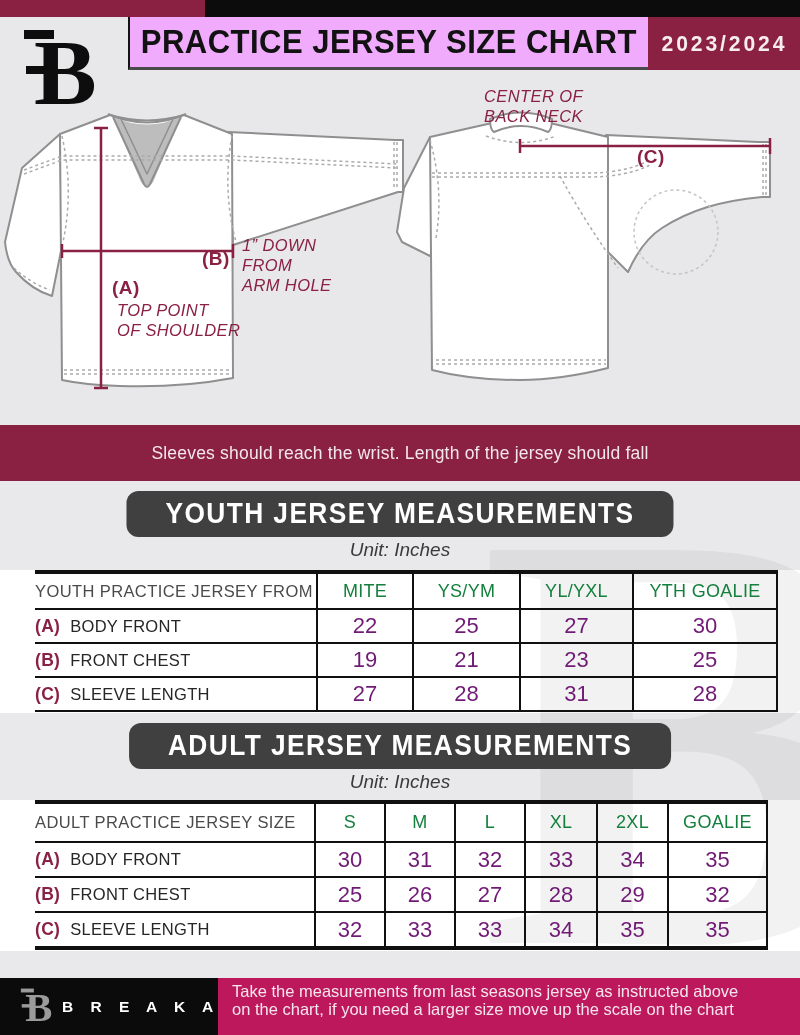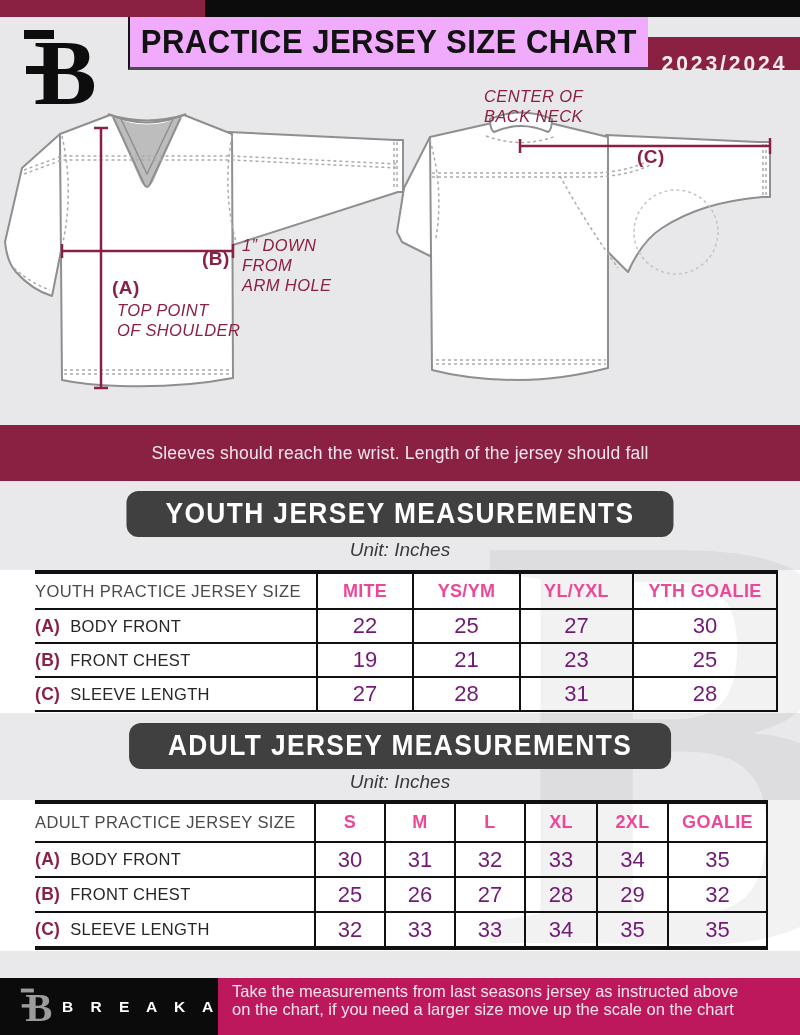--- a/index.html
+++ b/index.html
@@ -16,21 +16,21 @@
   .header-band { position:absolute; top:17px; left:0; width:800px; height:53px; background:#e8e8ea; }
   .title-box {
     position:absolute; left:128px; top:0; width:518px; height:50px; background:#f0abfc;
     border-left:2px solid #141414; border-bottom:3px solid #4a4a4a;
     display:flex; align-items:center; justify-content:center;
   }
   .title-box .t { font-size:33px; font-weight:800; color:#121212; white-space:nowrap;
     display:inline-block; transform:scaleX(.94); letter-spacing:.5px; }
   .year-box {
     position:absolute; left:648px; top:0; width:152px; height:53px; background:#8a2143;
-    display:flex; align-items:center; justify-content:center;margin-top:20px;
+    display:flex; align-items:center; justify-content:center;
   }
   .year-box .t { color:#f7edf1; font-size:22px; font-weight:700; letter-spacing:3px; white-space:nowrap;
     display:inline-block; transform:scaleX(.96); }
 
   .logo-header { position:absolute; left:22px; top:20px; z-index:6; }
 
   
   .diagram-section { position:absolute; top:70px; left:0; width:800px; height:355px; background:#e8e8ea; }
   .diagram-section svg { position:absolute; left:0; top:0; }
   .ann { position:absolute; color:#8a2143; z-index:3; }
@@ -72,21 +72,21 @@
   
   table.meas { position:absolute; left:35px; border-collapse:collapse; table-layout:fixed; z-index:2; }
   table.youth { top:89px;  width:742px; border-top:4px solid #101010; border-bottom:2px solid #101010; }
   table.adult { top:319px; width:732px; border-top:4px solid #101010; border-bottom:4px solid #101010; }
   table.meas th, table.meas td { padding:0; }
   table.meas th { border-bottom:2px solid #101010; }
   table.youth th { height:34px; } table.youth td { height:32px; }
   table.adult th { height:37px; } table.adult td { height:33px; }
   th.size-col-label, td.row-label { text-align:left; padding-left:20px; }
   th.size-col-label { font-weight:400; color:#4a4a4a; font-size:16.5px; letter-spacing:.4px; }
-  th.size-name { font-size:18px; font-weight:700; color:#ec4899; 
+  th.size-name { font-size:18px; font-weight:400; color:#15803d; 
     border-left:2.5px solid #101010; letter-spacing:.3px; }
   th.size-name.last, td.value.last { border-right:2.5px solid #101010; }
   td { border-top:2px solid #101010; }
   td.row-label { font-size:16.5px; color:#262626; letter-spacing:.3px; }
   td.row-label .rk { color:#8a2143; font-weight:800; font-size:17.5px; margin-right:10px; }
   td.value { border-left:2.5px solid #101010; text-align:center; font-size:22px; color:#701a75; }
 
   
   .footer { position:absolute; top:978px; left:0; width:800px; height:57px; display:flex; }
   .footer-black { width:218px; height:57px; background:#0b0b0b; display:flex; align-items:center;
@@ -212,21 +212,21 @@
   <table class="meas youth">
     <colgroup>
       <col style="width:282px">
         <col style="width:96px">
         <col style="width:107px">
         <col style="width:113px">
         <col style="width:144px">
     </colgroup>
     <tbody>
         <tr>
-      <th class="size-col-label">YOUTH PRACTICE JERSEY SIZE</th>
+      <th class="size-col-label">YOUTH PRACTICE JERSEY FROM</th>
       <th class="size-name">MITE</th>
       <th class="size-name">YS/YM</th>
       <th class="size-name">YL/YXL</th>
       <th class="size-name last">YTH GOALIE</th>
     </tr>
     <tr>
       <td class="row-label"><span class="rk">(A)</span><span>BODY FRONT</span></td>
       <td class="value">22</td>
       <td class="value">25</td>
       <td class="value">27</td>

